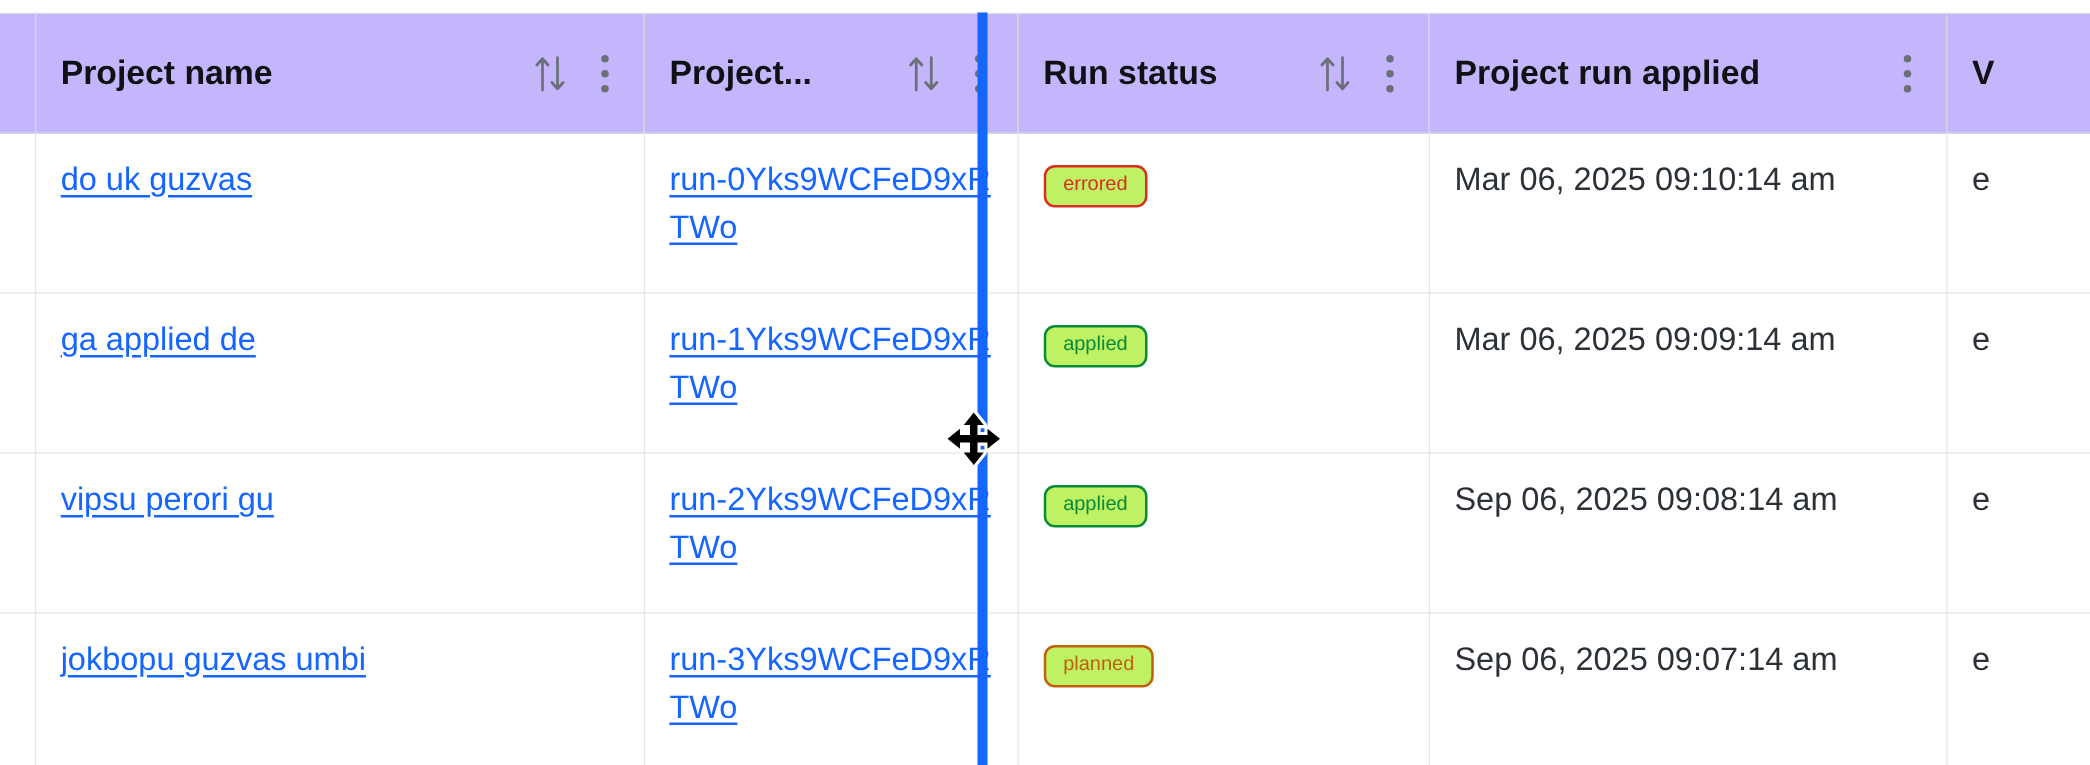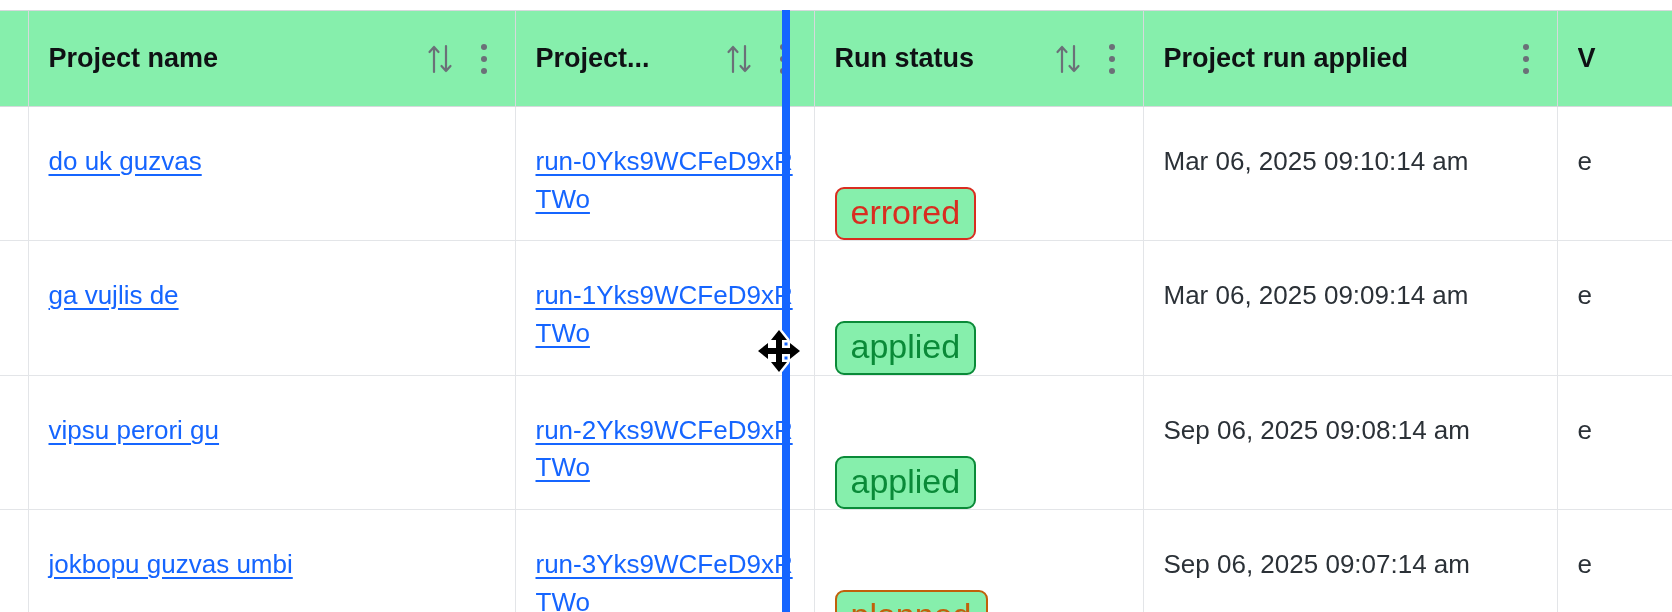--- a/index.html
+++ b/index.html
@@ -37,21 +37,21 @@
   }
 
   table.grid {
     border-collapse: collapse;
     table-layout: fixed;
     width: 1700px;
   }
 
   
   thead th {
-    background: #86efac;
+    background: #c4b5fd;
     border-bottom: 1px solid #d6d9dc;
     border-top: 1px solid #d6d9dc;
     border-right: 1px solid #d6d9dc;
     height: 96px;
     padding: 0 20px;
     vertical-align: middle;
     text-align: left;
     font-size: 27px;
     font-weight: 700;
     color: #0f1114;
@@ -105,41 +105,40 @@
     border-bottom: 1px solid #e3e5e8;
     border-right: 1px solid #e3e5e8;
     height: 128px;
     padding: 0 20px;
     vertical-align: top;
     font-size: 26px;
     color: #2b3137;
     line-height: 1.45;
   }
   tbody td.sel-col { padding: 0; width: 28px; }
-  tbody td .cell-pad { padding-top: 36px; }
+  tbody td .cell-pad { padding-top: 18px; }
 
   a.link {
     color: #1565ff;
     text-decoration: underline;
     text-underline-offset: 4px;
     font-size: 26px;
     cursor: pointer;
     word-break: break-all;
   }
   a.link.run { display: inline-block; max-width: 100%; }
 
   .badge {
     display: inline-block;
     border: 2px solid currentColor;
     border-radius: 9px;
     padding: 5px 14px 7px;
-    font-size: 34px;
+    font-size: 16px;
     line-height: 1.1;
-    background: #86efac;
-    margin-top: 44px;
+    background: #bef264;
   }
   .badge.errored { color: #d92d20; }
   .badge.applied { color: #0a8a38; }
   .badge.planned { color: #c1600a; }
 
   .ts { white-space: nowrap; }
 
   
   .resize-line {
     position: absolute;
@@ -264,21 +263,21 @@
             <td>
               <div class="cell-pad ts">Mar 06, 2025 09:10:14 am</div>
             </td>
             <td>
               <div class="cell-pad">e</div>
             </td>
           </tr>
           <tr>
             <td class="sel-col"></td>
             <td>
-              <div class="cell-pad"><a class="link">ga vujlis de</a></div>
+              <div class="cell-pad"><a class="link">ga applied de</a></div>
             </td>
             <td>
               <div class="cell-pad"><a class="link run">run-1Yks9WCFeD9xRTWo</a></div>
             </td>
             <td>
               <div class="cell-pad"><span class="badge applied">applied</span></div>
             </td>
             <td>
               <div class="cell-pad ts">Mar 06, 2025 09:09:14 am</div>
             </td>

